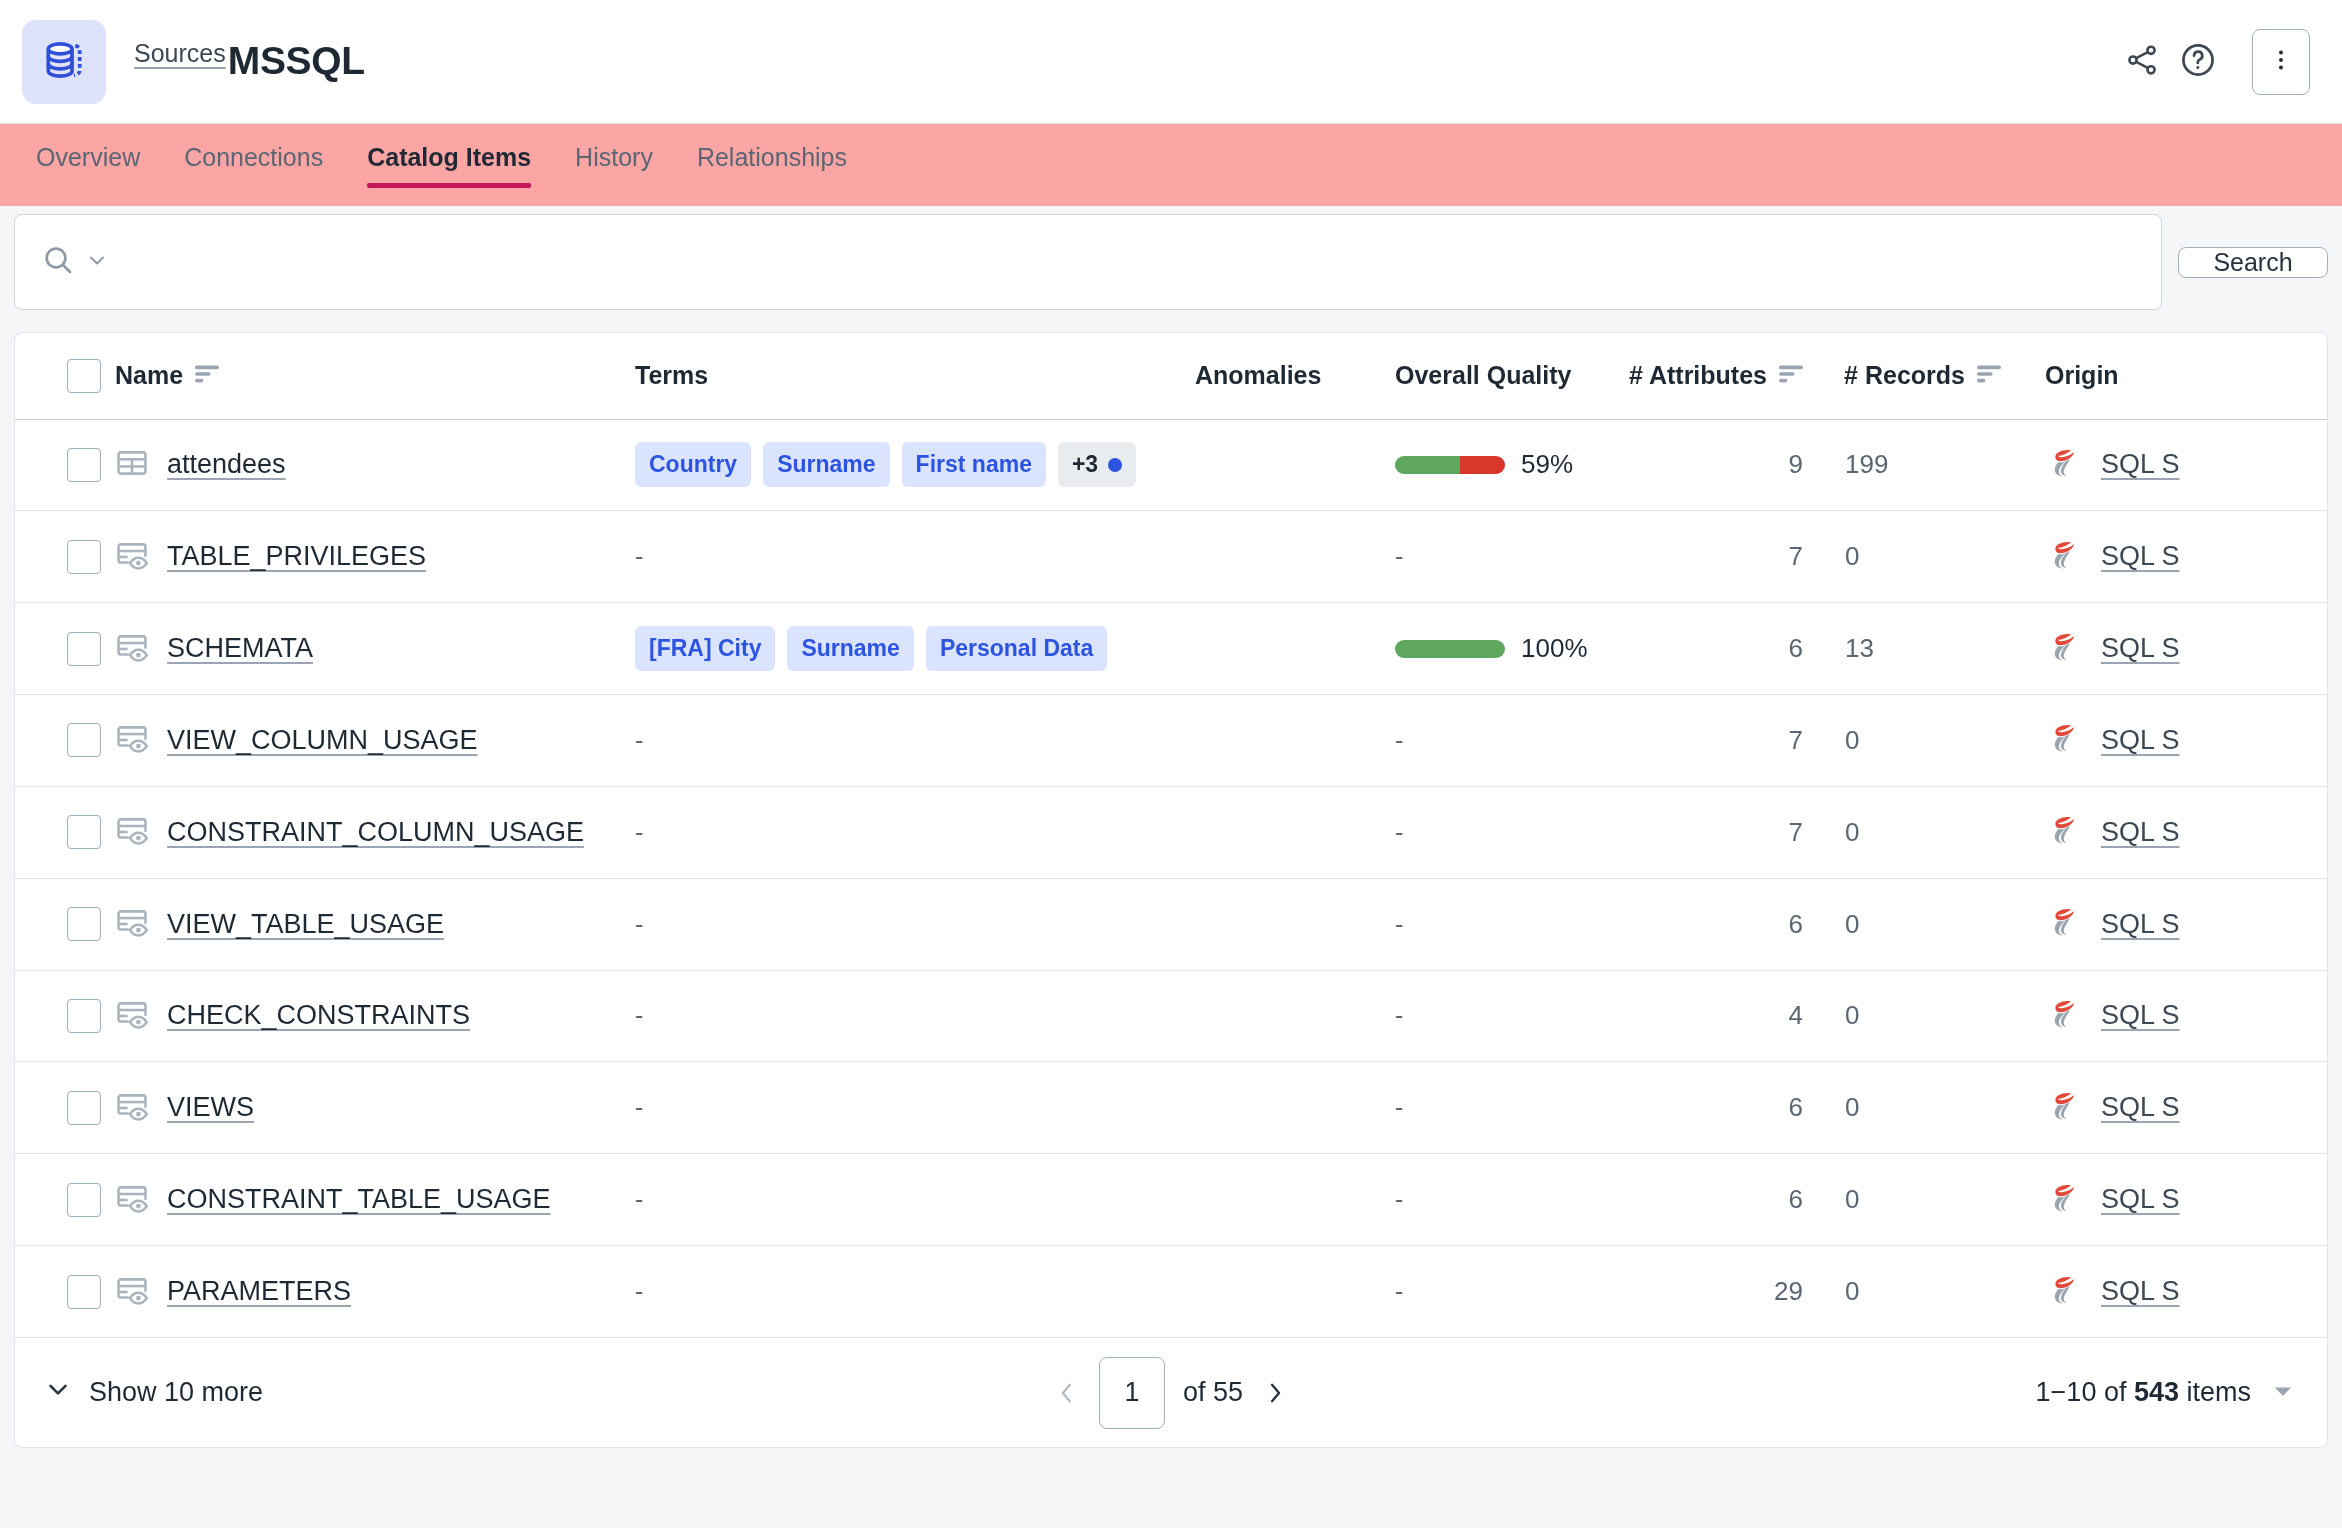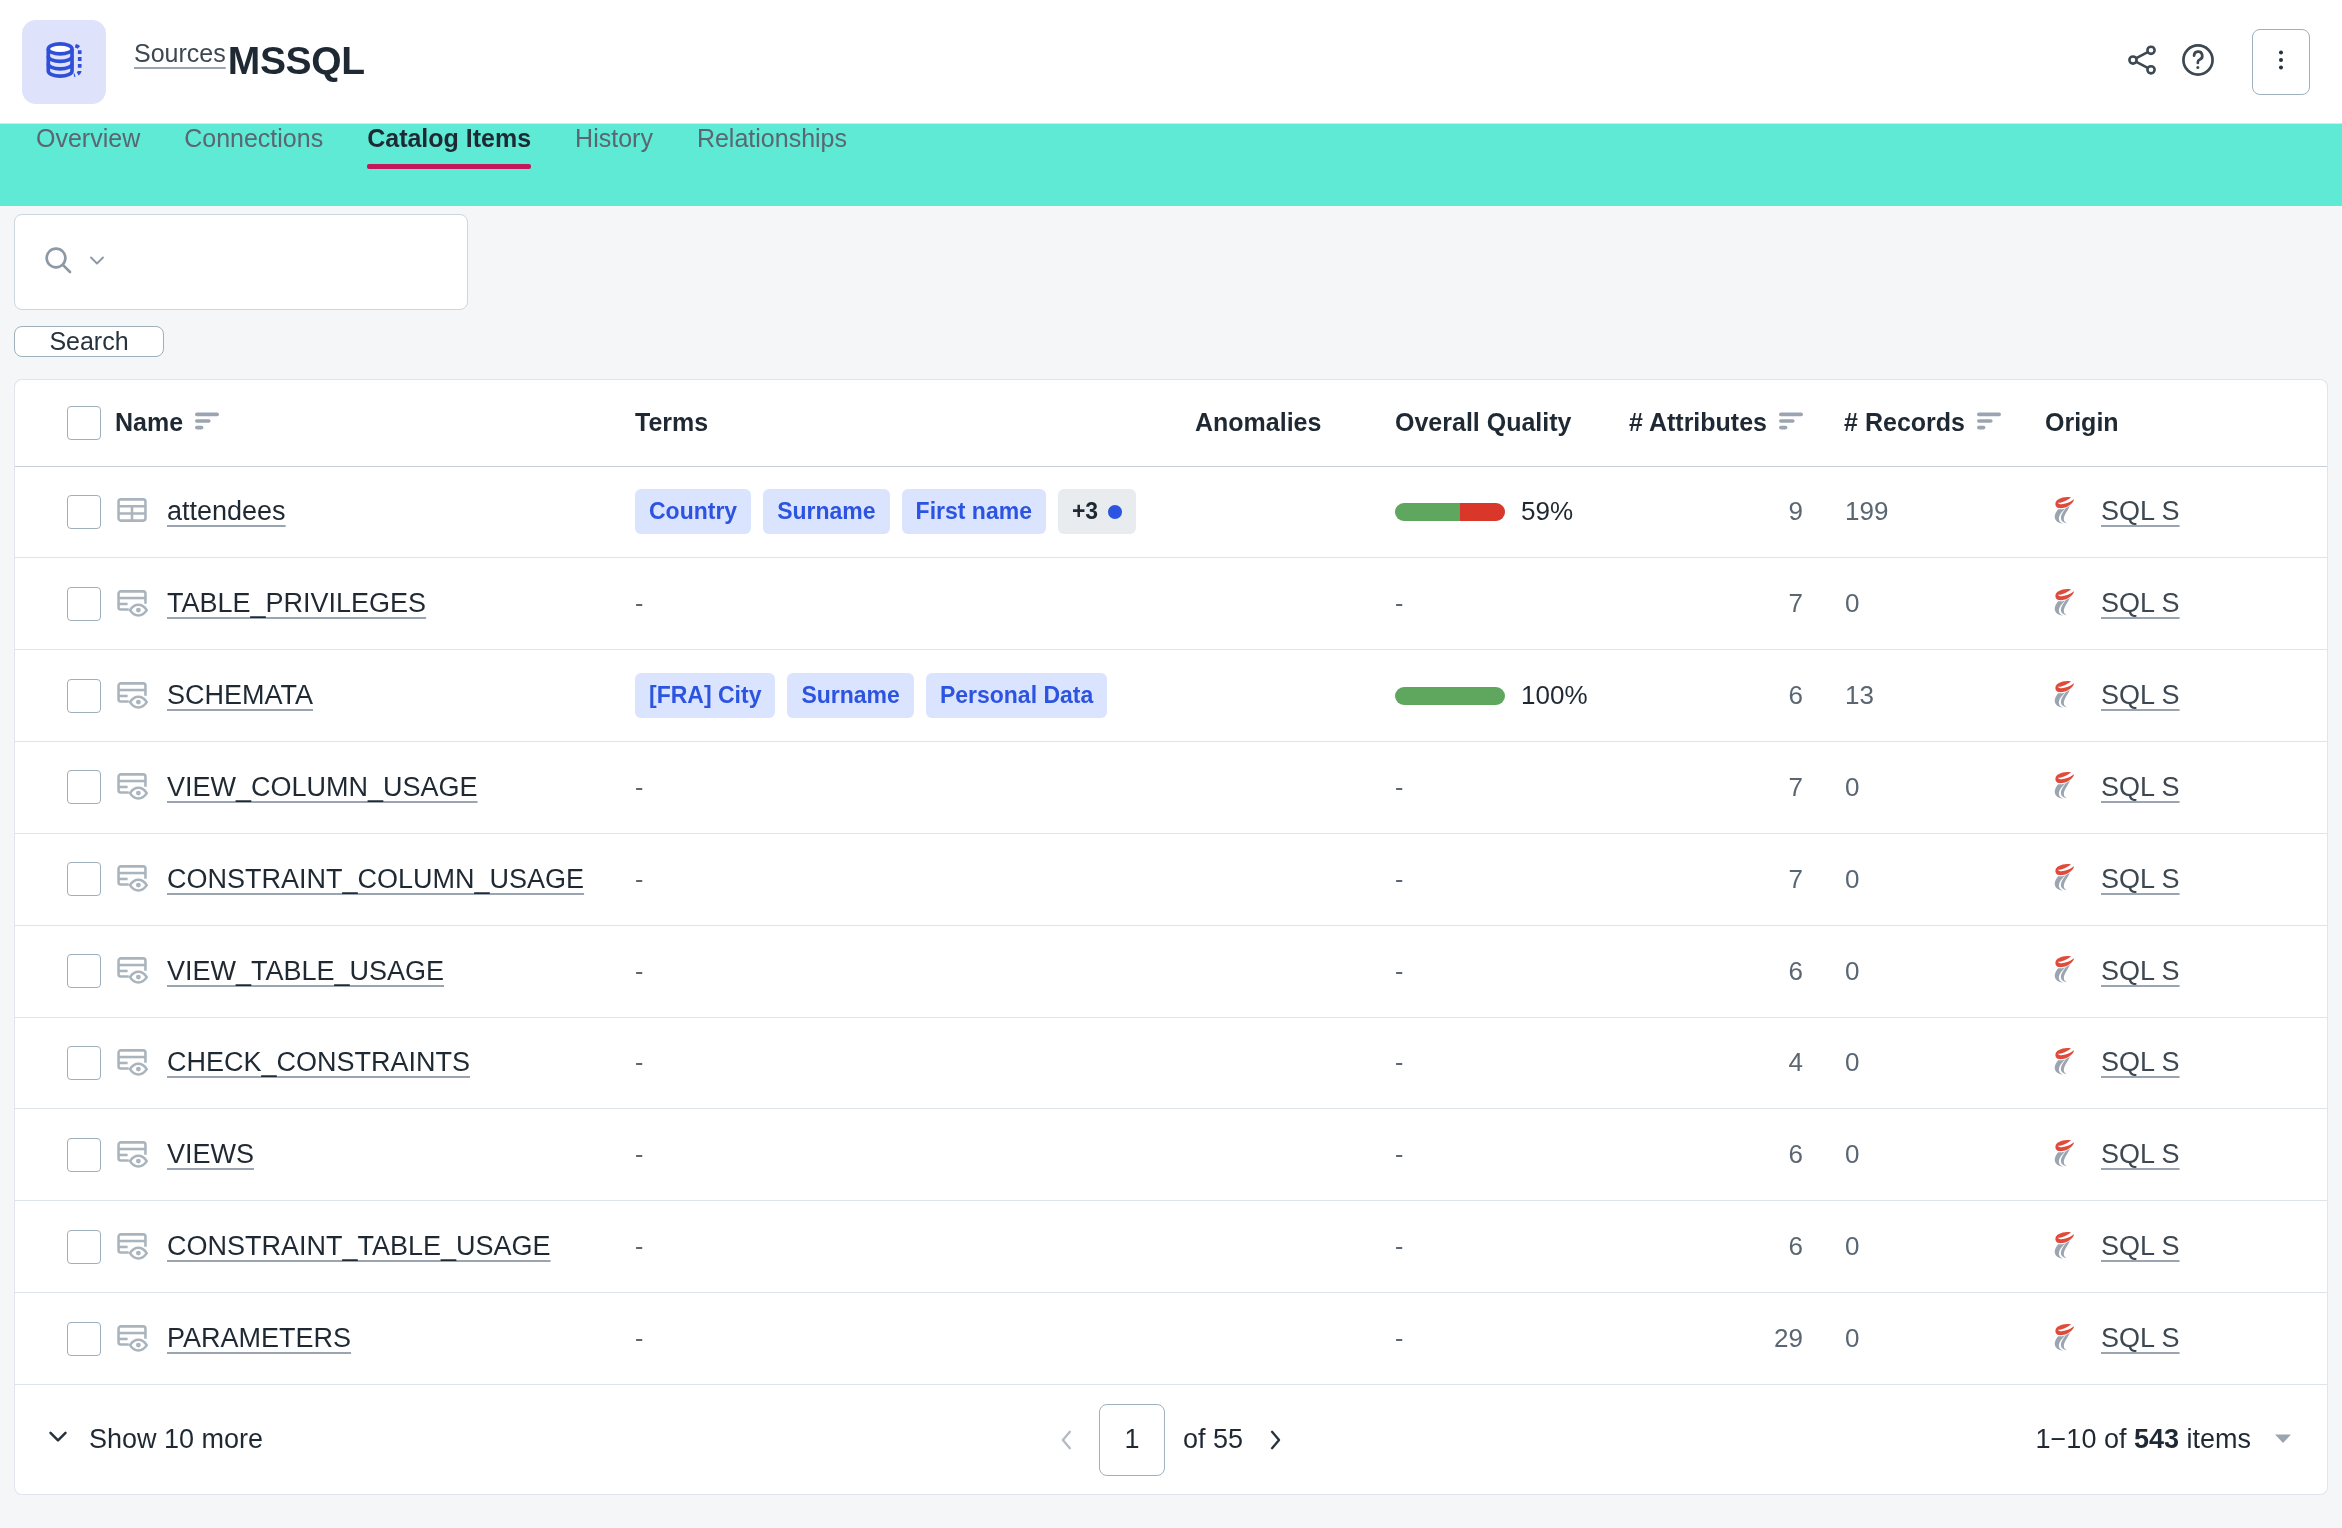--- a/index.html
+++ b/index.html
@@ -80,23 +80,23 @@
     border: 1px solid #9fb0bd;
     border-radius: 8px;
     background: #fff;
     display: flex; align-items: center; justify-content: center;
     cursor: pointer;
   }
 
   
   .tabbar {
     height: 82px;
-    background: #5eead4;
+    background: #fca5a5;
     display: flex;
-    align-items: flex-start;
+    align-items: center;
     padding: 0 0 0 14px;
     gap: 0;
   }
   .tab {
     font-size: 25px;
     color: #5a6672;
     padding: 0 22px 16px 22px;
     cursor: pointer;
     position: relative;
     white-space: nowrap;
@@ -108,23 +108,22 @@
     left: 22px; right: 22px; bottom: 0;
     height: 5px;
     background: #c2185b;
     border-radius: 2px;
   }
 
   
   .search-area {
     padding: 8px 14px 22px 14px;
     display: flex;
-    align-items: flex-start;
+    align-items: center;
     gap: 16px;
-    flex-direction: column;
   }
   .search-box {
     flex: 1 1 auto;
     height: 96px;
     background: #ffffff;
     border: 1px solid #cdd6de;
     border-radius: 8px;
     display: flex;
     align-items: center;
     padding: 0 26px;

